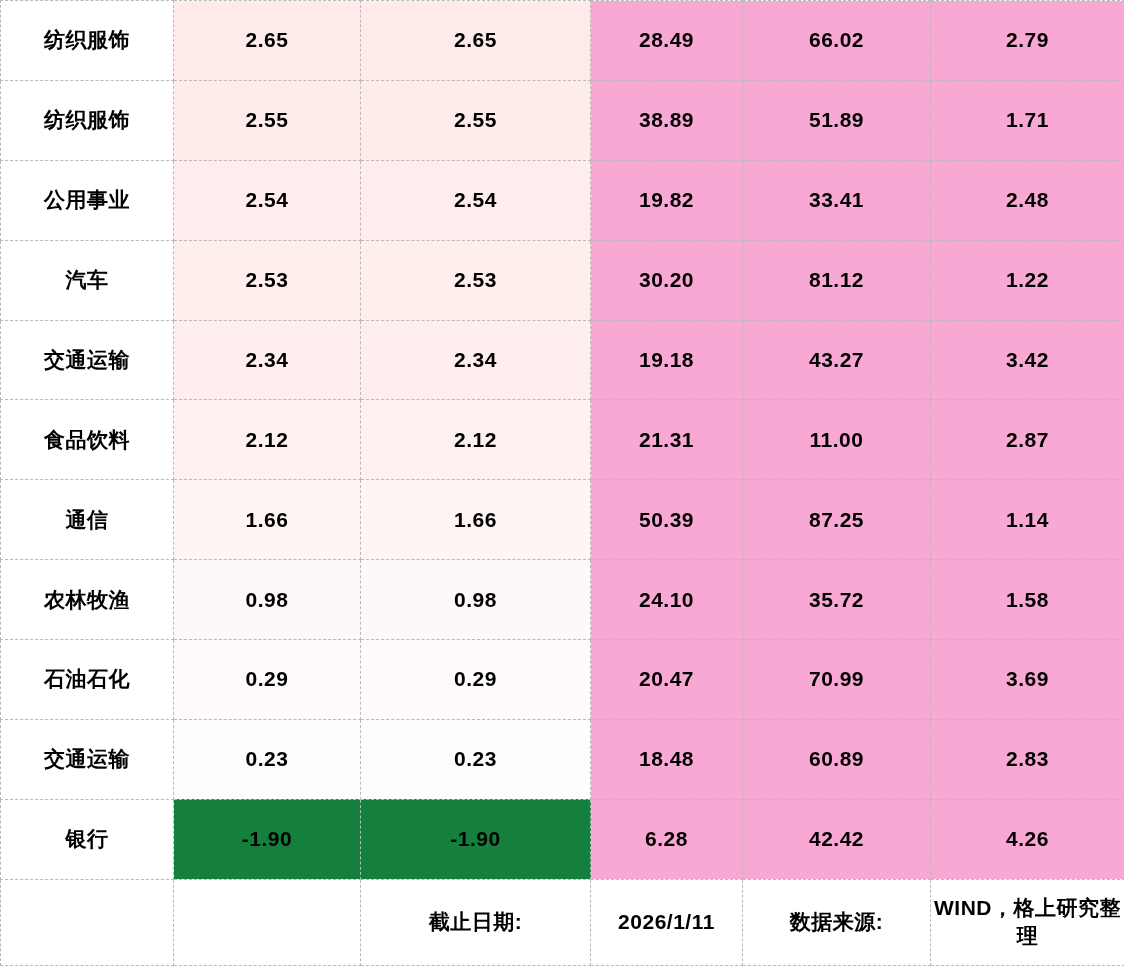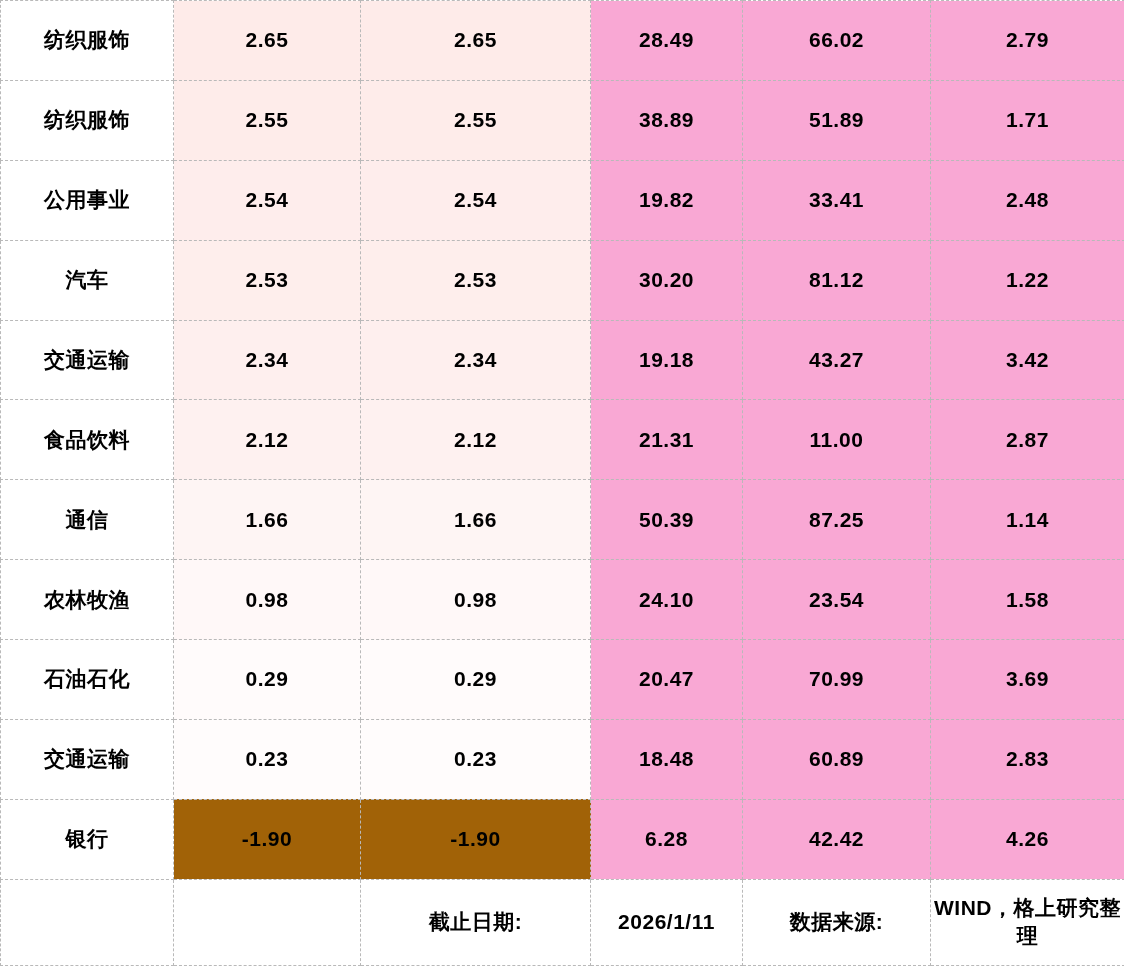--- a/index.html
+++ b/index.html
@@ -46,21 +46,21 @@
     letter-spacing: 1px;
   }
   td.cell-plain {
     background: #f9a8d4;
   }
   td.cell-hl {
     
     background-color: rgba(244, 98, 84, var(--tint, 0.12));
   }
   td.cell-neg {
-    background-color: #a16207;
+    background-color: #15803d;
   }
   td.cell-empty {
     background: #ffffff;
   }
   td.footer-label,
   td.footer-value {
     background: #ffffff;
     font-size: 21px;
     font-weight: bold;
   }
@@ -135,21 +135,21 @@
         <td class="cell-hl" style="--tint: 0.065;">1.66</td>
         <td class="cell-plain">50.39</td>
         <td class="cell-plain">87.25</td>
         <td class="cell-plain">1.14</td>
       </tr>
       <tr class="data-row">
         <td class="cell-name">农林牧渔</td>
         <td class="cell-hl" style="--tint: 0.045;">0.98</td>
         <td class="cell-hl" style="--tint: 0.045;">0.98</td>
         <td class="cell-plain">24.10</td>
-        <td class="cell-plain">23.54</td>
+        <td class="cell-plain">35.72</td>
         <td class="cell-plain">1.58</td>
       </tr>
       <tr class="data-row">
         <td class="cell-name">石油石化</td>
         <td class="cell-hl" style="--tint: 0.022;">0.29</td>
         <td class="cell-hl" style="--tint: 0.022;">0.29</td>
         <td class="cell-plain">20.47</td>
         <td class="cell-plain">70.99</td>
         <td class="cell-plain">3.69</td>
       </tr>

